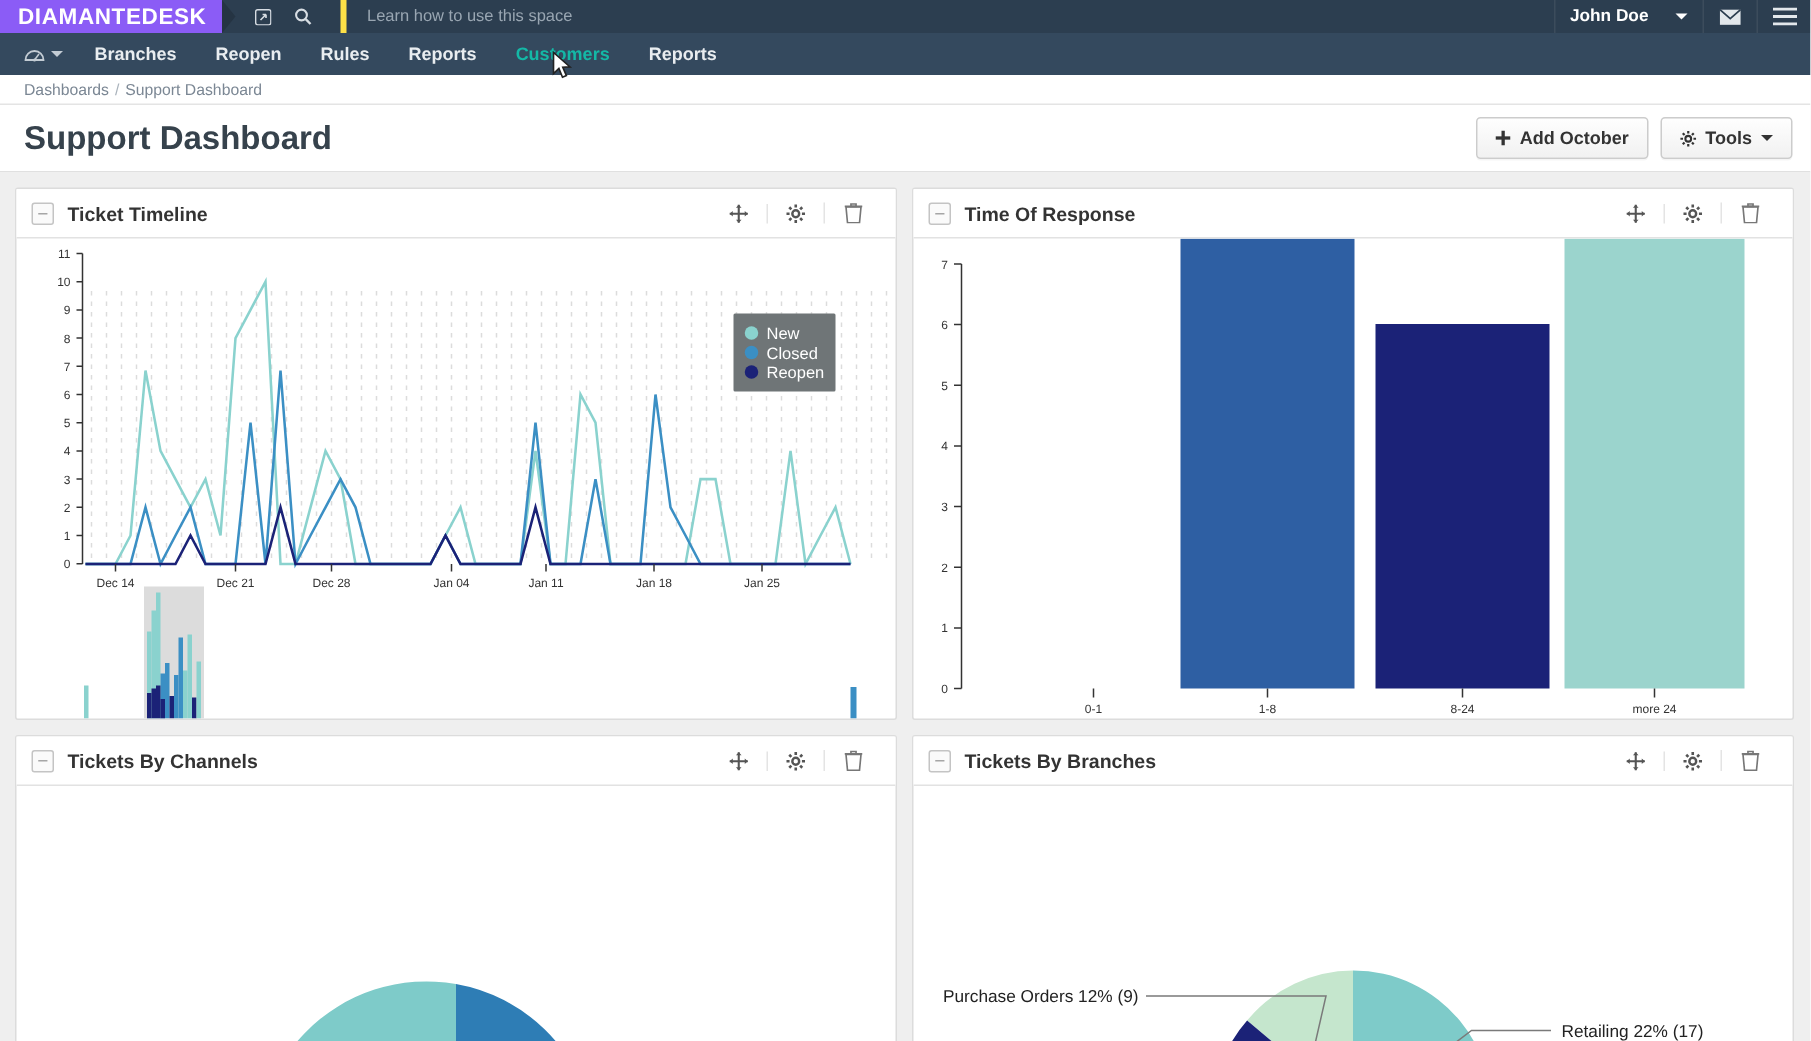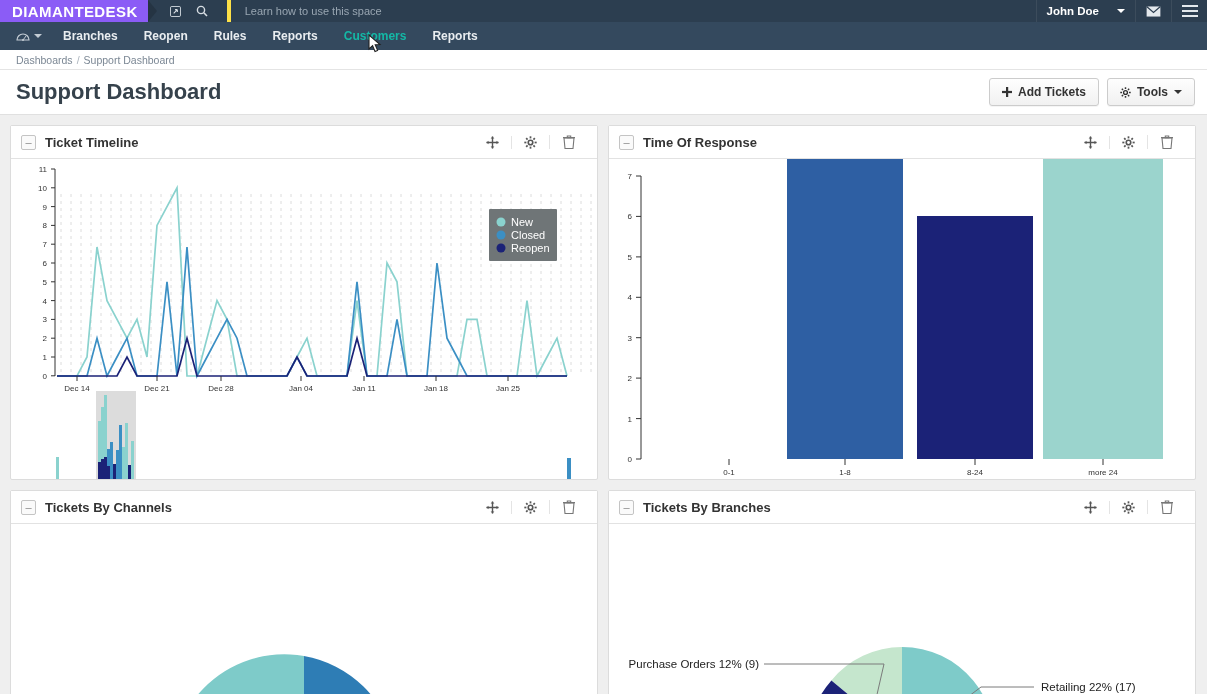--- a/index.html
+++ b/index.html
@@ -186,21 +186,21 @@
 </div>
 
 <div class="pagehead">
   <div class="pagetitle">Support Dashboard</div>
   <div class="head-actions">
     <div class="btn">
       <svg width="10" height="10" viewBox="0 0 10 10">
           <rect x="4" y="0" width="2.2" height="10" fill="#333"></rect>
           <rect x="0" y="3.9" width="10" height="2.2" fill="#333"></rect>
         </svg>
-      <span>Add Tickets</span>
+      <span>Add October</span>
     </div>
     <div class="btn">
       <svg width="11" height="11" viewBox="0 0 12 12">
           <circle cx="6" cy="6" r="2.1" fill="none" stroke="#333" stroke-width="1.5"></circle>
           <g stroke="#333" stroke-width="1.6">
             <path d="M6 0.3 V2.2"></path>
             <path d="M6 9.8 V11.7"></path>
             <path d="M0.3 6 H2.2"></path>
             <path d="M9.8 6 H11.7"></path>
             <path d="M2 2 L3.3 3.3"></path>

